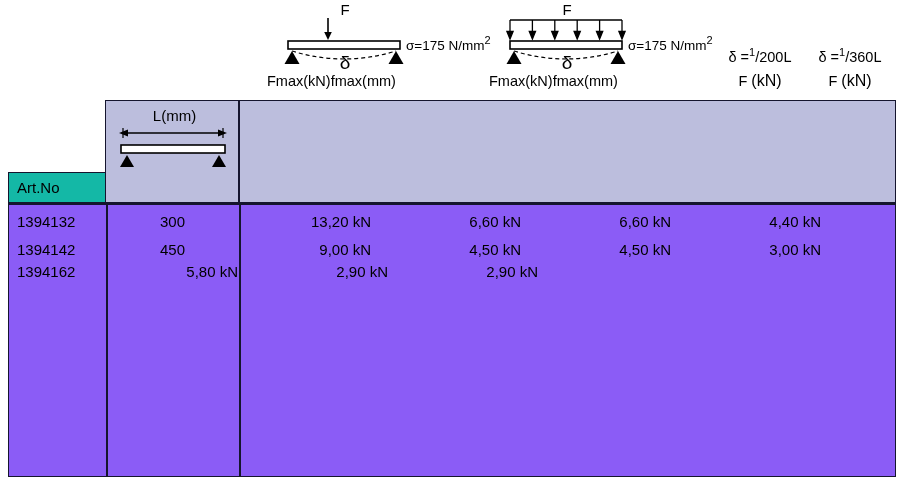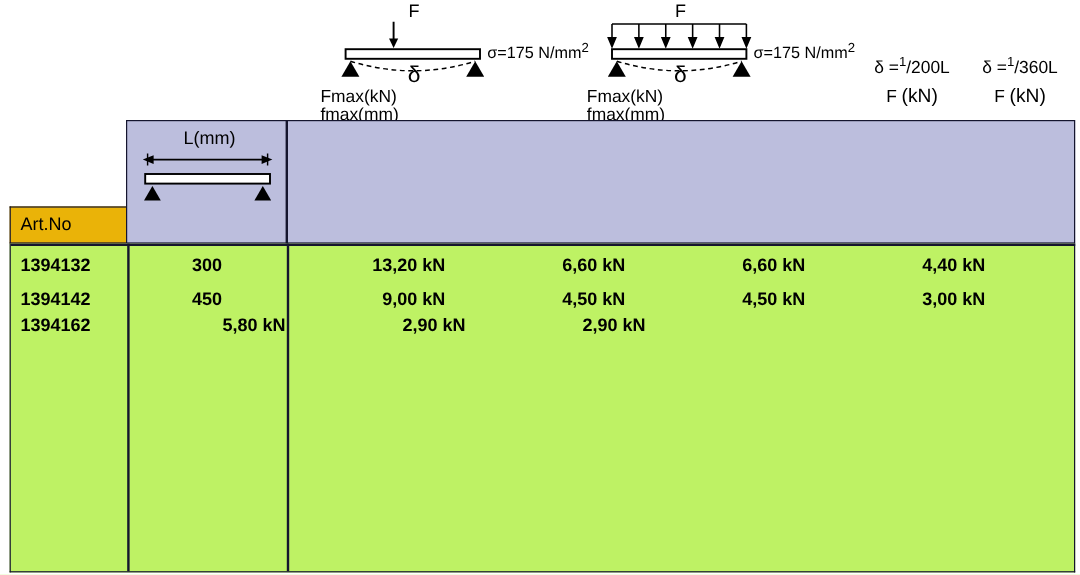--- a/index.html
+++ b/index.html
@@ -61,21 +61,20 @@
     line-height: 19px;
   }
   .dg-sublabels {
     position: absolute;
     top: 74px;
     left: -3px;
     width: 160px;
     display: flex;
     font-size: 14.5px;
     line-height: 15px;
-    flex-direction: column;
   }
 
   
   .defl-head {
     position: absolute;
     top: 28px;
     width: 120px;
     text-align: center;
     font-size: 14.5px;
     line-height: 18px;
@@ -139,39 +138,38 @@
   
   #artno-cell {
     position: absolute;
     left: 0;
     top: 72px;
     width: 97px;
     height: 31px;
     border: 1.5px solid #15152e;
     border-right: none;
     box-sizing: border-box;
-    background: #eab308;
+    background: #14b8a6;
     display: flex;
     align-items: center;
     padding-left: 8px;
     font-size: 15px;
   }
 
   
   #table-body {
     position: absolute;
     left: 0;
     top: 103px;
     width: 888px;
     height: 274px;
     border: 1.5px solid #15152e;
     border-top: none;
     box-sizing: border-box;
-    background: #bef264;
-    font-weight: bold;
+    background: #8b5cf6;
   }
   #table-body .vline {
     position: absolute;
     top: 0;
     width: 1.5px;
     height: 272.5px;
     background: #15152e;
   }
   #vline-1 { left: 97px; }
   #vline-2 { left: 230px; }

